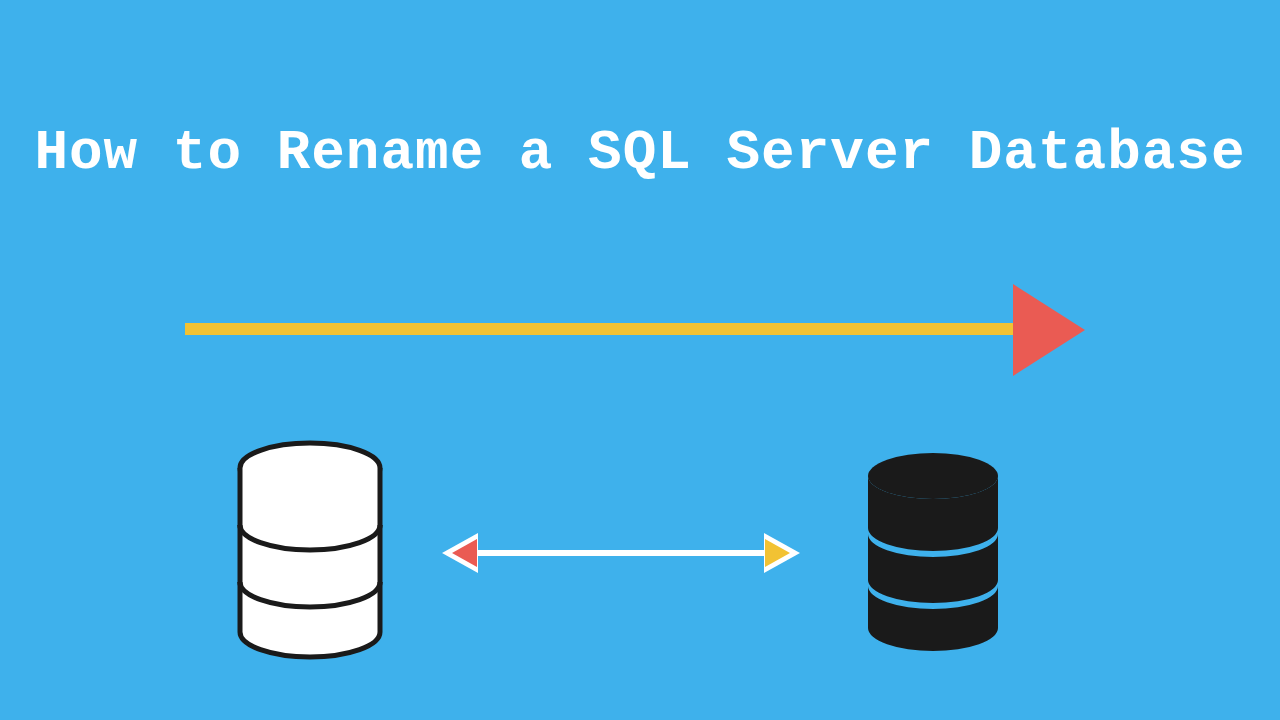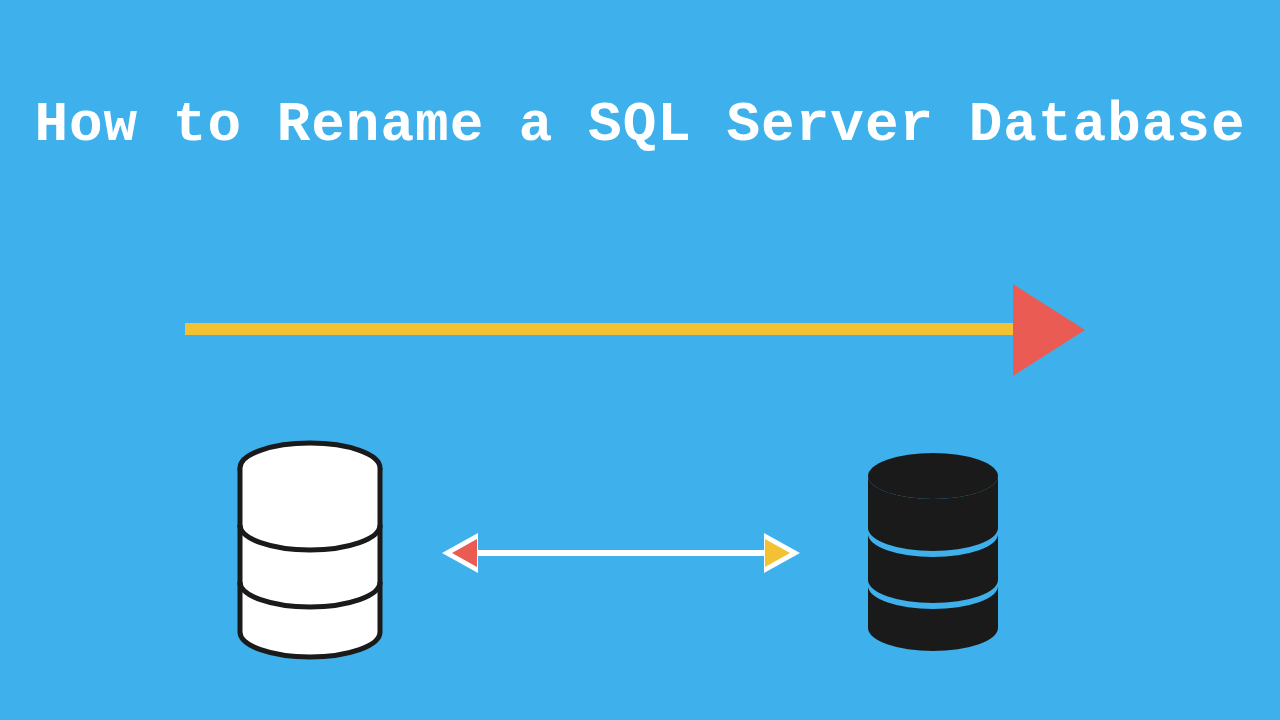--- a/index.html
+++ b/index.html
@@ -11,21 +11,21 @@
       overflow: hidden;
       position: relative;
     }
     .title {
       color: #ffffff;
       font-size: 56px;
       font-weight: bold;
       text-align: center;
       letter-spacing: 1px;
       line-height: 1.35;
-      padding-top: 88px;
+      padding-top: 116px;
       width: 100%;
     }
     .big-arrow {
       position: absolute;
       top: 284px;
       left: 185px;
       width: 910px;
       height: 90px;
     }
     .big-arrow-line {

